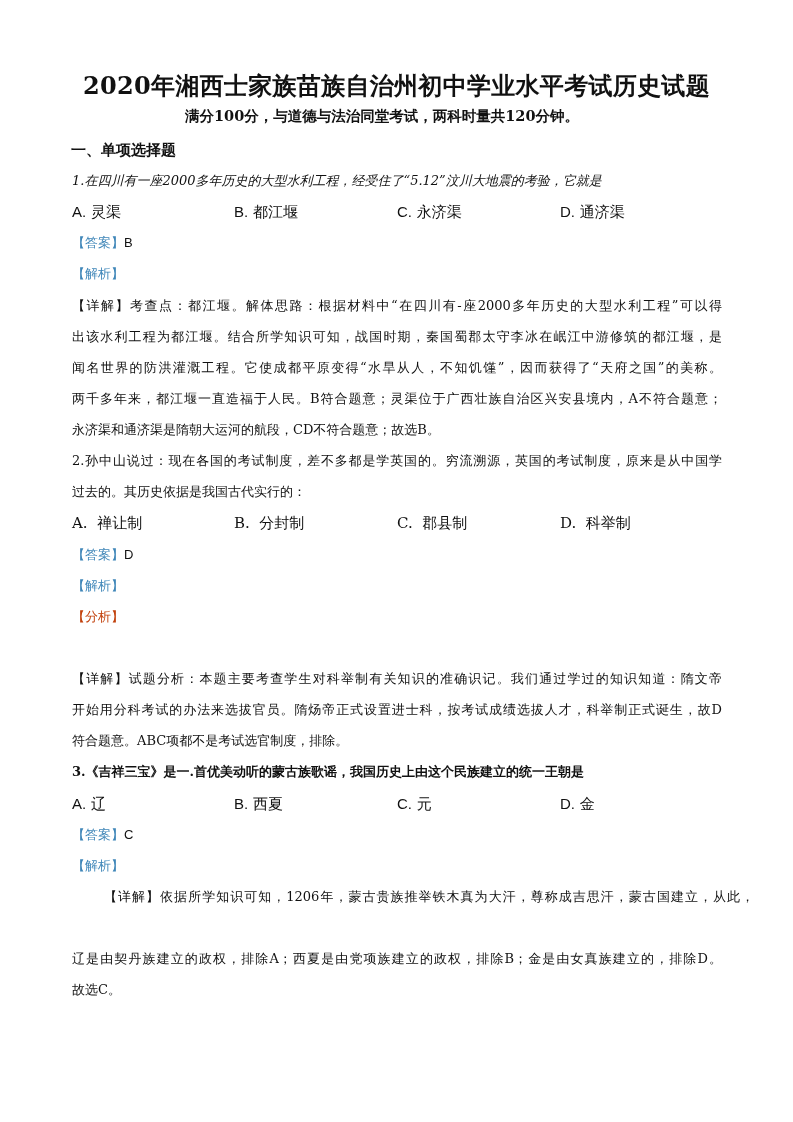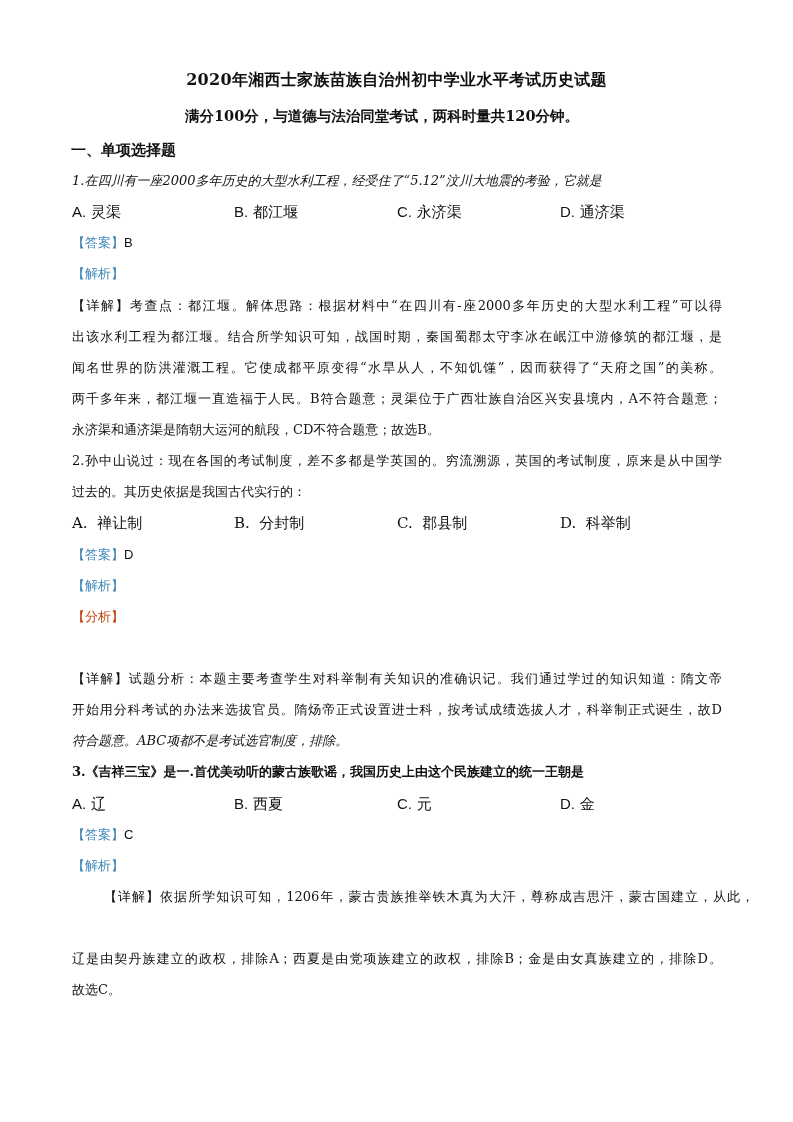--- a/index.html
+++ b/index.html
@@ -4,21 +4,21 @@
 <style>
   html, body { margin: 0; padding: 0; background: #ffffff; }
   body {
     width: 793px; height: 1122px; position: relative; overflow: hidden;
     font-family: "DejaVu Serif", "Liberation Serif", serif;
     color: #111;
   }
   .page { position: absolute; left: 0; top: 0; width: 793px; height: 1122px; }
   .title {
     position: absolute; top: 70px; left: 0; width: 793px; text-align: center;
-    font-family: "DejaVu Serif", serif; font-weight: bold; font-size: 16px; letter-spacing: 0.3px;
+    font-family: "DejaVu Serif", serif; font-weight: bold; font-size: 24px; letter-spacing: 0.3px;
   }
   .subtitle {
     position: absolute; top: 107px; left: 0; width: 764px; text-align: center;
     font-weight: bold; font-size: 14.5px;
   }
   .section {
     position: absolute; top: 141px; left: 71px;
     font-weight: bold; font-size: 15px;
   }
   .line {
@@ -57,21 +57,21 @@
   <div class="line" style="top:482px;">过去的。其历史依据是我国古代实行的：</div>
   <div class="opt" style="top:513px;left:72px;"><span>A.</span>&nbsp;&nbsp;<span>禅让制</span></div>
   <div class="opt" style="top:513px;left:234px;"><span>B.</span>&nbsp;&nbsp;<span>分封制</span></div>
   <div class="opt" style="top:513px;left:397px;"><span>C.</span>&nbsp;&nbsp;<span>郡县制</span></div>
   <div class="opt" style="top:513px;left:560px;"><span>D.</span>&nbsp;&nbsp;<span>科举制</span></div>
   <div class="line label" style="top:545px;"><span>【答案】</span><span class="val">D</span></div>
   <div class="line label" style="top:576px;">【解析】</div>
   <div class="line plain-label" style="top:607px;">【分析】</div>
   <div class="line just" style="top:669px;"><span>【详解】</span><span>试题分析：本题主要考查学生对科举制有关知识的准确识记。我们通过学过的知识知道：隋文帝</span></div>
   <div class="line just" style="top:700px;">开始用分科考试的办法来选拔官员。隋炀帝正式设置进士科，按考试成绩选拔人才，科举制正式诞生，故D</div>
-  <div class="line" style="top:731px;font-style:italic;">符合题意。ABC项都不是考试选官制度，排除。</div>
+  <div class="line" style="top:731px;">符合题意。ABC项都不是考试选官制度，排除。</div>
 
   <div class="line" style="top:762px;font-weight:bold;">3.《吉祥三宝》是一.首优美动听的蒙古族歌谣，我国历史上由这个民族建立的统一王朝是</div>
   <div class="opt" style="top:794px;left:72px;"><span class="letter">A.</span>&nbsp;<span>辽</span></div>
   <div class="opt" style="top:794px;left:234px;"><span class="letter">B.</span>&nbsp;<span>西夏</span></div>
   <div class="opt" style="top:794px;left:397px;"><span class="letter">C.</span>&nbsp;<span>元</span></div>
   <div class="opt" style="top:794px;left:560px;"><span class="letter">D.</span>&nbsp;<span>金</span></div>
   <div class="line label" style="top:825px;"><span>【答案】</span><span class="val">C</span></div>
   <div class="line label" style="top:856px;">【解析】</div>
   <div class="line just" style="top:887px;margin-left:32px;"><span>【详解】</span><span>依据所学知识可知，1206年，蒙古贵族推举铁木真为大汗，尊称成吉思汗，蒙古国建立，从此，</span></div>
   <div class="line just" style="top:949px;">辽是由契丹族建立的政权，排除A；西夏是由党项族建立的政权，排除B；金是由女真族建立的，排除D。</div>

